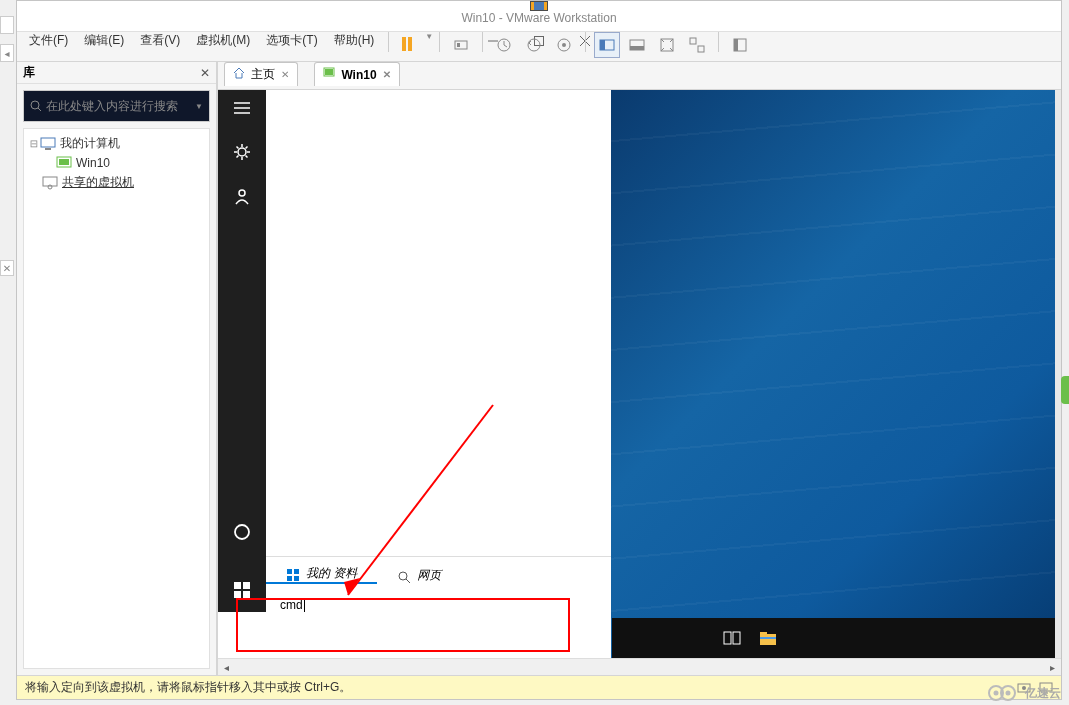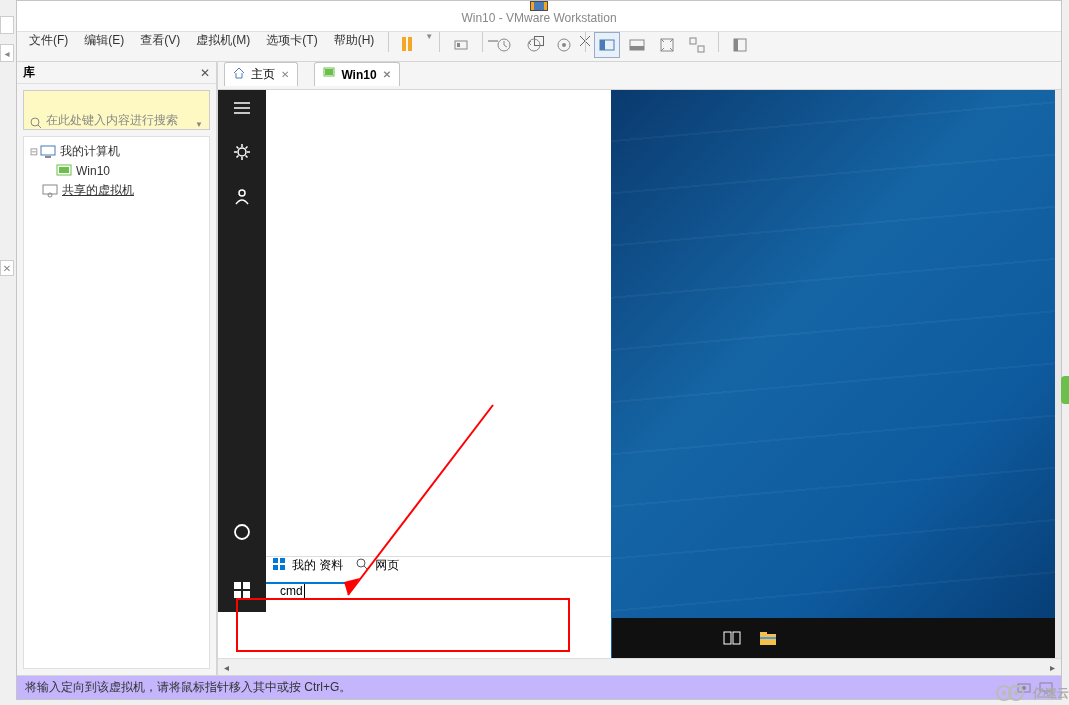--- a/index.html
+++ b/index.html
@@ -28,21 +28,21 @@
 .pause-btn div { width: 4px; height: 14px; background: #f5a623; }
 
 
 .body-area { display: flex; height: calc(100% - 61px - 24px); }
 
 
 .library { width: 200px; border-right: 1px solid #d5d5d5; display: flex; flex-direction: column; background: #f5f5f5; }
 .library-header { height: 22px; display: flex; align-items: center; padding: 0 6px; border-bottom: 1px solid #e0e0e0; }
 .library-header .lib-title { flex: 1; font-weight: bold; }
 .library-header .close-x { color: #555; }
-.search-box { margin: 6px; height: 40px; border: 1px solid #ccc; background: #fef9c3; display: flex; align-items: flex-end; padding: 0 6px; color: #888; }
+.search-box { margin: 6px; height: 32px; border: 1px solid #ccc; background: #0f172a; display: flex; align-items: center; padding: 0 6px; color: #888; }
 .search-box svg { width: 12px; height: 12px; margin-right: 4px; }
 .search-box .dd { margin-left: auto; font-size: 8px; }
 .tree { flex: 1; background: #fff; margin: 0 6px 6px 6px; border: 1px solid #e0e0e0; padding: 4px; overflow: auto; }
 .tree-item { display: flex; align-items: center; padding: 2px 0; color: #333; }
 .tree-item .expander { width: 12px; text-align: center; color: #888; font-size: 10px; }
 .tree-item .tree-icon { width: 16px; height: 14px; margin-right: 4px; display: flex; align-items: center; justify-content: center; }
 .tree-indent-1 { padding-left: 14px; text-decoration: underline; }
 .tree-indent-2 { padding-left: 28px; }
 
 
@@ -66,40 +66,40 @@
 .vm-vscroll { position: absolute; right: 0; top: 0; bottom: 0; width: 6px; background: #e8e8e8; }
 
 
 .start-strip { position: absolute; left: 0; top: 0; bottom: 46px; width: 48px; background: #1f1f1f; display: flex; flex-direction: column; align-items: center; padding-top: 8px; gap: 24px; }
 .start-strip .s-icon { width: 20px; height: 20px; color: #fff; }
 .start-strip .spacer { flex: 1; }
 
 
 .start-content { position: absolute; left: 48px; top: 0; bottom: 46px; width: 346px; background: #fff; }
 .search-tabs { position: absolute; bottom: 28px; left: 0; right: 0; height: 28px; border-top: 1px solid #ddd; display: flex; }
-.search-tab { display: flex; align-items: flex-start; gap: 6px; padding: 0 6px; }
+.search-tab { display: flex; align-items: flex-end; gap: 6px; padding: 0 20px; font-style: italic; }
 .search-tab svg { width: 14px; height: 14px; }
 .search-tab.sel { border-bottom: 2px solid #0078d7; }
-.search-input-row { position: absolute; bottom: 0; left: 0; right: 0; height: 28px; display: flex; align-items: flex-start; padding: 0 14px; }
+.search-input-row { position: absolute; bottom: 0; left: 0; right: 0; height: 28px; display: flex; align-items: flex-end; padding: 0 14px; }
 
 
 .red-box { position: absolute; border: 2px solid #f00; pointer-events: none; }
 .red-arrow { position: absolute; pointer-events: none; }
 
 
 .guest-taskbar { position: absolute; left: 394px; right: 6px; bottom: 0; height: 40px; background: #101010; display: flex; align-items: center; padding: 0 10px; gap: 18px; }
 .guest-taskbar svg { width: 18px; height: 18px; }
 
 
-.statusbar { position: absolute; left: 0; right: 0; bottom: 0; height: 24px; background: #c4b5fd; border-top: 1px solid #d5d5d5; display: flex; align-items: center; padding: 0 8px; color: #333; }
+.statusbar { position: absolute; left: 0; right: 0; bottom: 0; height: 24px; background: #fef9c3; border-top: 1px solid #d5d5d5; display: flex; align-items: center; padding: 0 8px; color: #333; }
 .statusbar .status-right { margin-left: auto; display: flex; gap: 8px; color: #666; }
 .statusbar .status-right svg { width: 14px; height: 14px; }
 
 
-.watermark { position: absolute; right: 0; bottom: 2px; display: flex; align-items: center; gap: 4px; color: #aaa; font-size: 14px; font-weight: bold; }
+.watermark { position: absolute; right: 8px; bottom: 2px; display: flex; align-items: center; gap: 4px; color: #aaa; font-size: 14px; font-weight: bold; }
 .watermark svg { width: 34px; height: 20px; }
 
 
 .edge-tab { position: absolute; left: 0; top: 16px; width: 14px; height: 18px; border: 1px solid #ccc; background: #fff; }
 .edge-tab2 { position: absolute; left: 0; top: 44px; width: 14px; height: 18px; border: 1px solid #ccc; background: #fff; display:flex; align-items:center; justify-content:center; font-size:10px; color:#888;}
 
 
 .right-bead { position: absolute; right: 0; top: 376px; width: 8px; height: 28px; background: #6bbf4a; border-radius: 4px 0 0 4px; }
 </style>
 </head>

